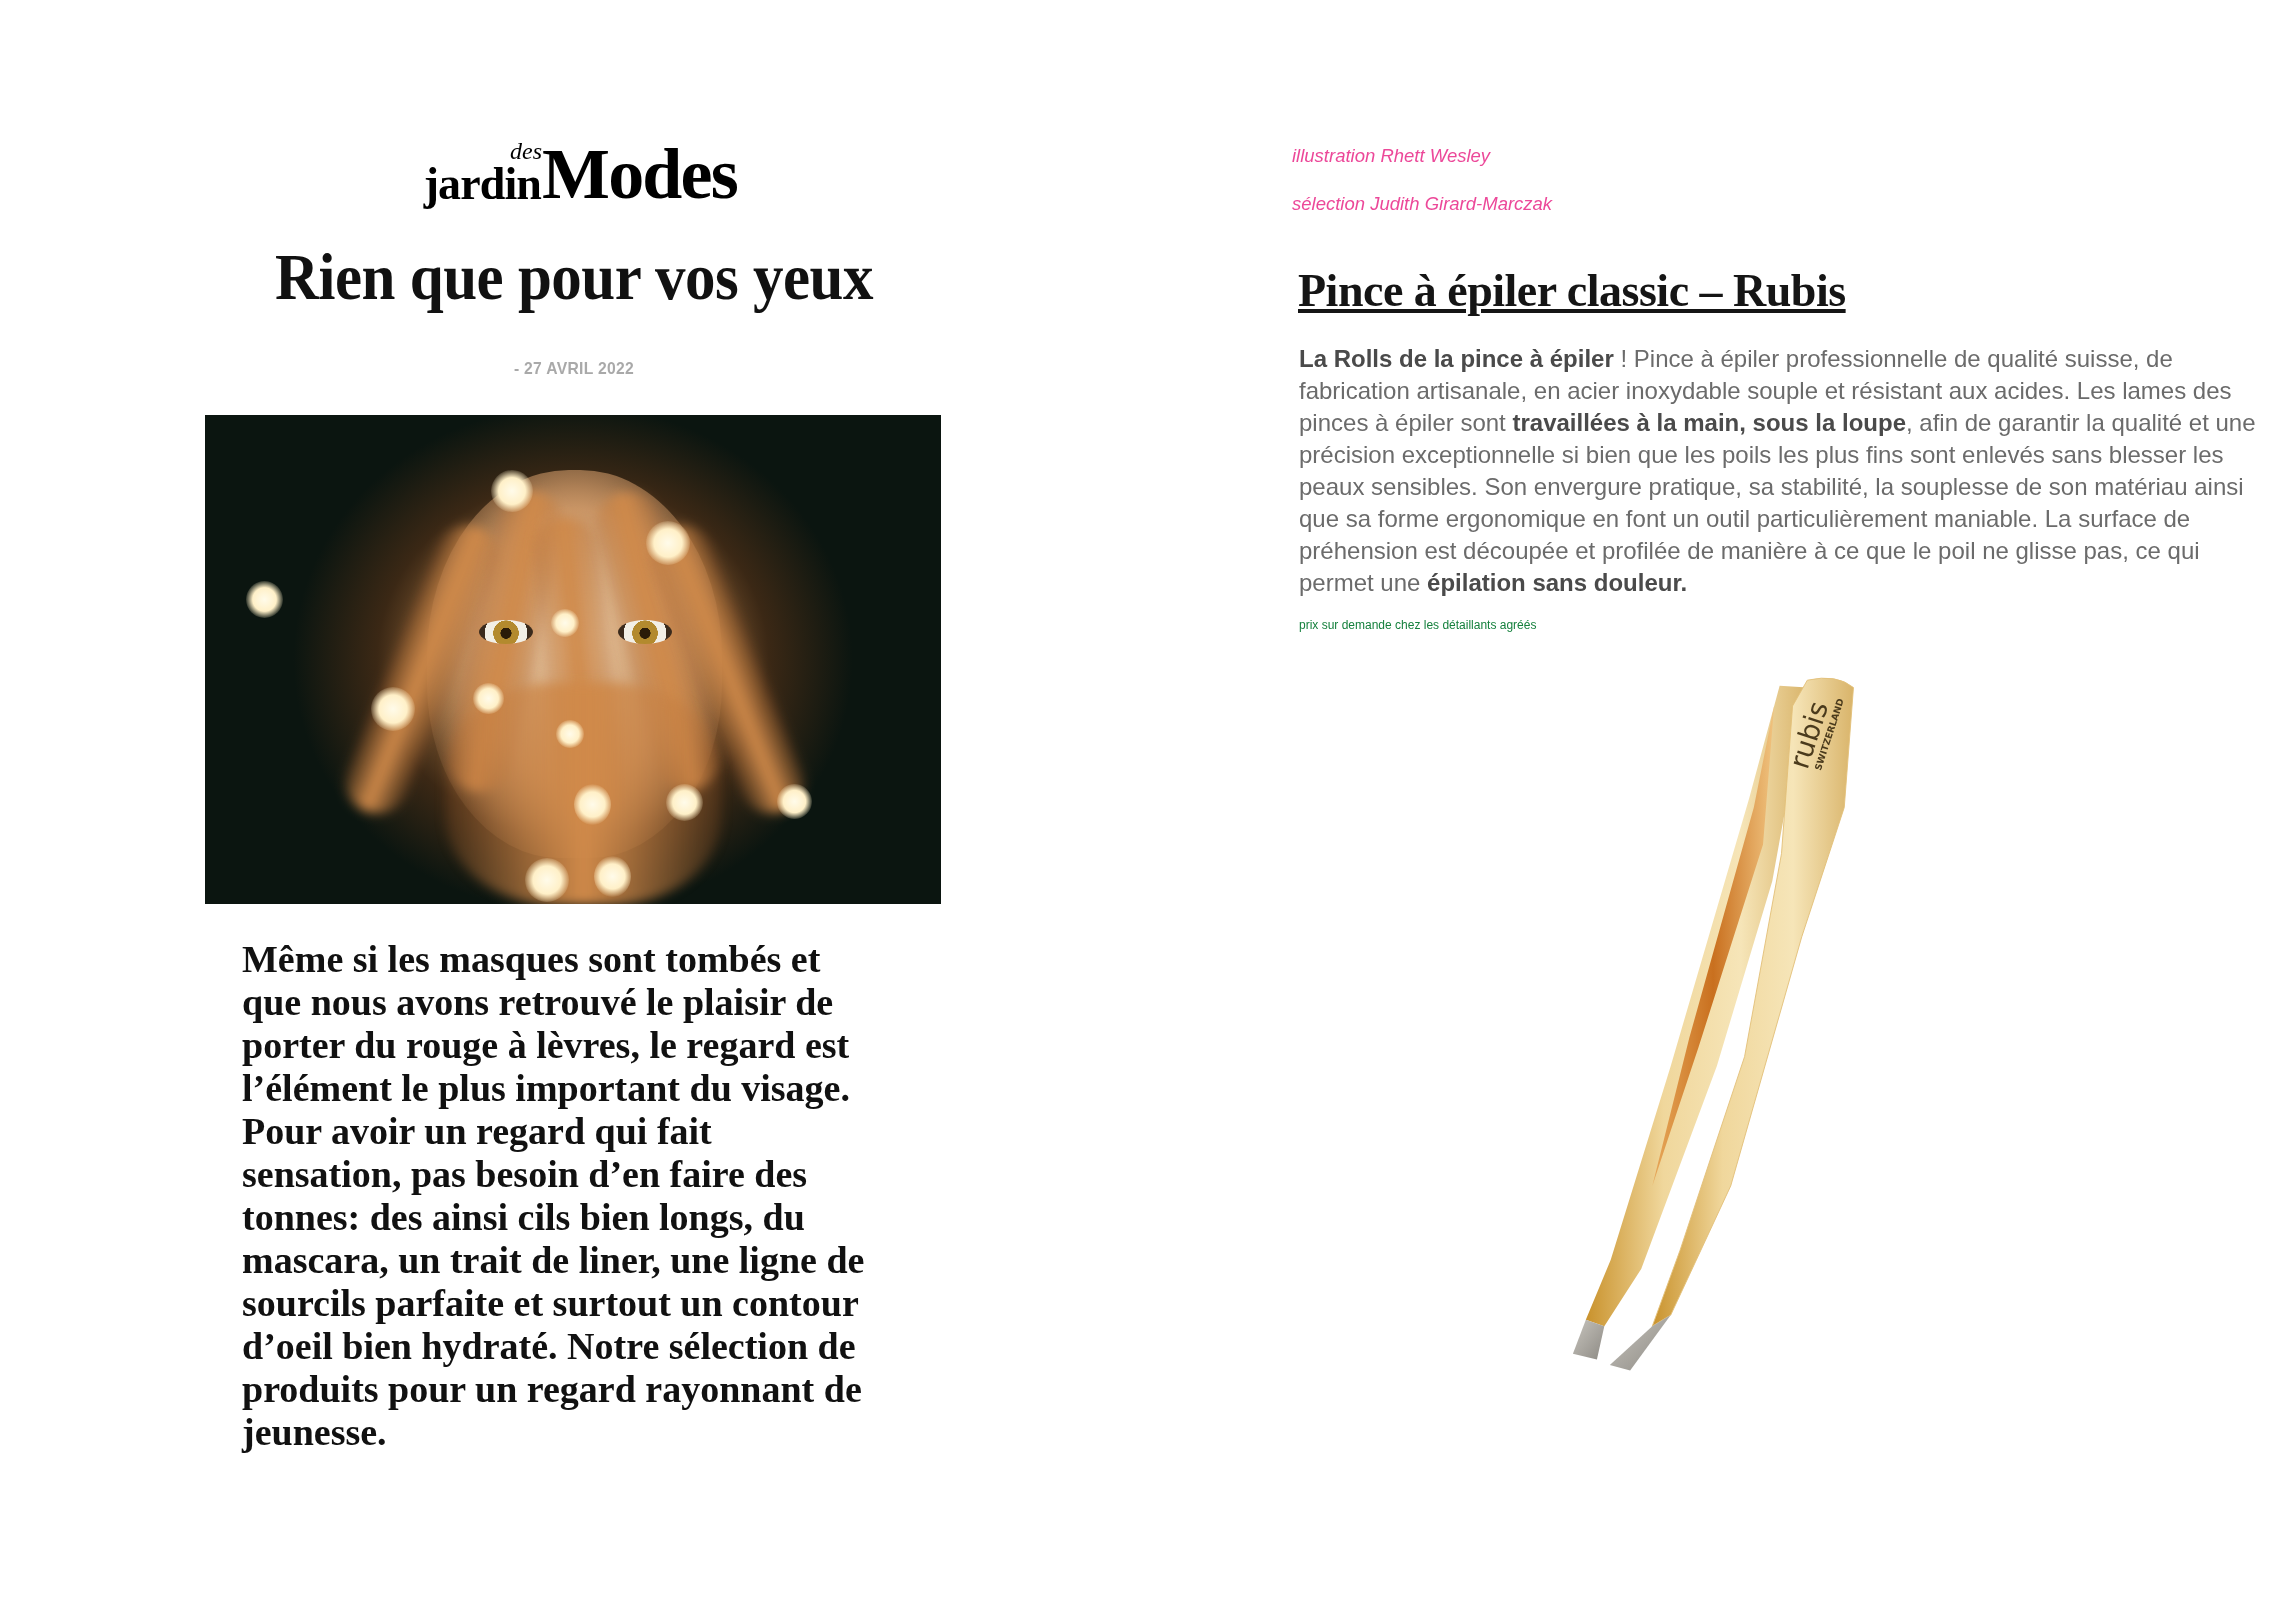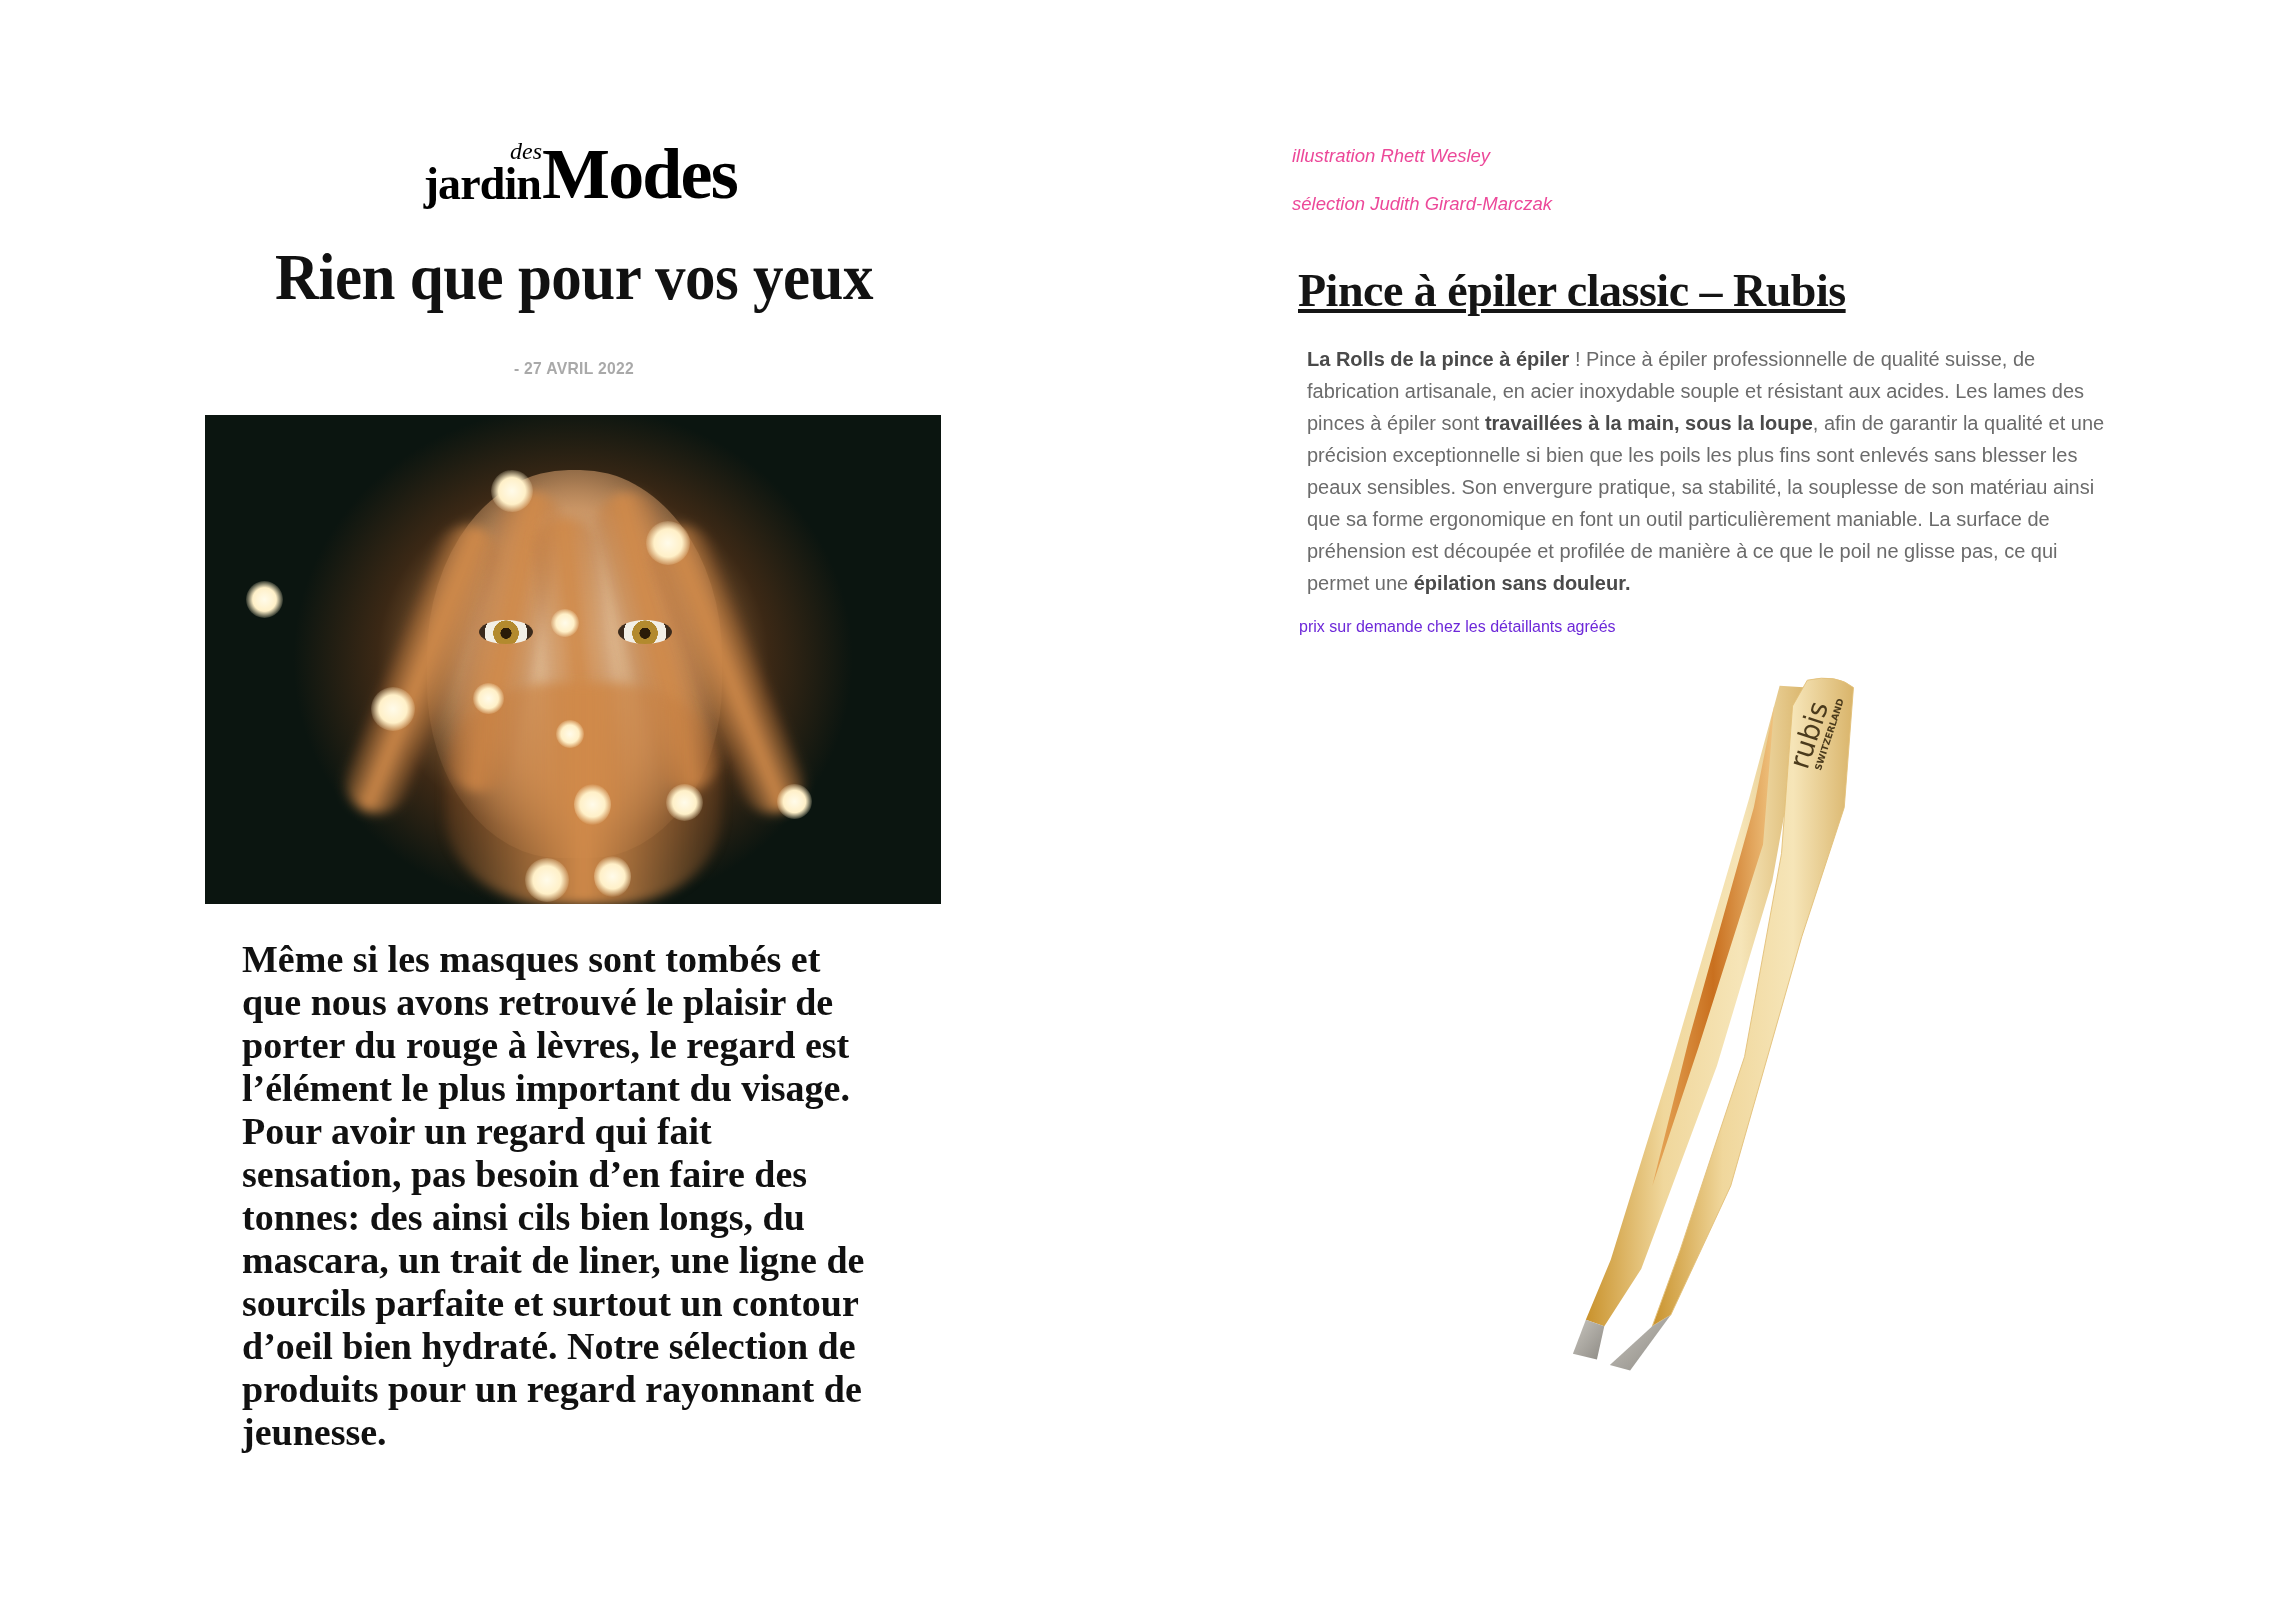--- a/index.html
+++ b/index.html
@@ -59,27 +59,27 @@
     position: absolute; left: 1292px; font-family: "Liberation Sans", sans-serif;
     font-style: italic; font-size: 18.5px; color: #ec4899;
   }
   .product-title {
     position: absolute; left: 1298px; top: 264px;
     font-family: "Liberation Serif", serif; font-weight: bold; font-size: 46px; color: #151515;
     letter-spacing: -0.5px;
   }
   .product-desc {
     position: absolute; left: 1299px; top: 343px; width: 831px;
-    font-family: "Liberation Sans", sans-serif; font-size: 20px; line-height: 32px; color: #6b6b6b; margin-left: 8px;
+    font-family: "Liberation Sans", sans-serif; font-size: 24px; line-height: 32px; color: #6b6b6b;
   }
   .product-desc .line { display: block; white-space: nowrap; }
   .product-desc b { color: #4a4a4a; font-weight: bold; }
   .product-price {
     position: absolute; left: 1299px; top: 618px;
-    font-family: "Liberation Sans", sans-serif; font-size: 16px; color: #6d28d9;
+    font-family: "Liberation Sans", sans-serif; font-size: 12px; color: #15803d;
   }
   .tweezers { position: absolute; left: 1560px; top: 669px; width: 323px; height: 720px; }
 </style>
 </head>
 <body>
 
 <div class="logo">
   <span class="jardin">jardin</span>
   <span class="des">des</span>
   <span class="modes">Modes</span>

